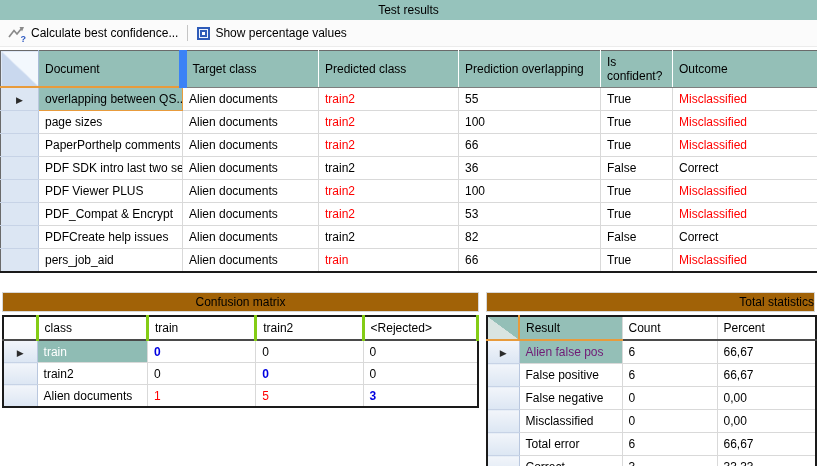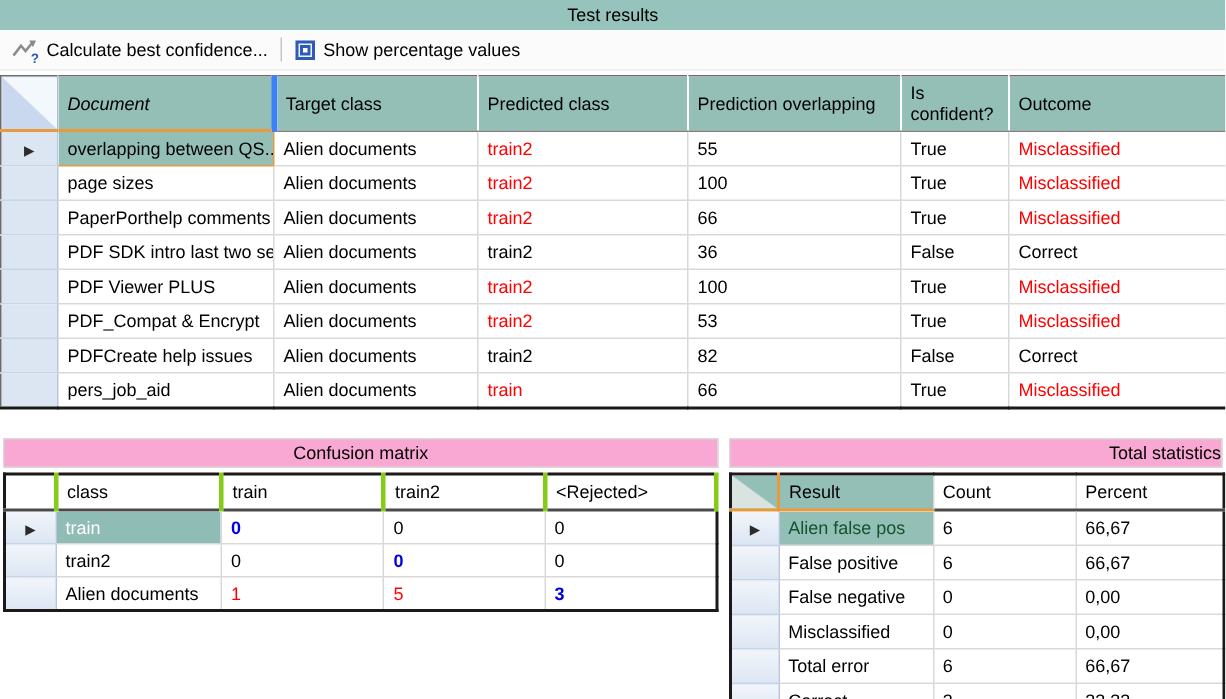--- a/index.html
+++ b/index.html
@@ -29,41 +29,41 @@
   table.grid td{padding:0 2px 0 6px;overflow:hidden;white-space:nowrap;}
   .arrow{font-size:9px;color:#2b2b2b;}
 
   
   .main-grid{position:absolute;left:0;top:50px;width:817px;
              border:1px solid #6a6a6a;border-bottom:2px solid #1a1a1a;}
   .main-grid th{background:#94bfb7;height:35px;vertical-align:middle;
                 border-right:1px solid #fff;border-bottom:1px solid #7e7e7e;}
   .main-grid th.corner{background:linear-gradient(to top right,#c9d8ee 49.5%,#f3f8fd 50.5%);
                 border-right:1px solid #a8bcd9;border-bottom:2px solid #e89b3c;padding:0;}
-  .main-grid th.doc-h{border-right:4px solid #3b82f6;border-bottom:2px solid #e89b3c;font-style:italic;}
+  .main-grid th.doc-h{border-right:8px solid #3b82f6;border-bottom:2px solid #e89b3c;}
   .main-grid td{height:22px;border-right:1px solid #d9d9d9;border-bottom:1px solid #d9d9d9;}
   .main-grid td.sel{background:#dce6f3;border-right:1px solid #b9c7de;border-bottom:1px solid #c7d3e6;
                 padding:0;text-align:center;}
   .main-grid td.current-cell{background:#94bfb7;border:1px solid #e89b3c;}
 
   
-  .panel-title{position:absolute;height:20px;line-height:19px;text-align:center;background:#f9a8d4;
+  .panel-title{position:absolute;height:20px;line-height:19px;text-align:center;background:#a16207;
                border:1px solid #d8d8d8;box-sizing:border-box;}
   .cm-title{left:2px;top:292px;width:477px;}
   .ts-title{left:486px;top:292px;width:329px;text-align:right;}
 
   
   .cm-grid{position:absolute;left:2px;top:315px;width:477px;border:2px solid #1a1a1a;}
   .cm-grid th{background:#fff;height:22px;border-right:3px solid #84cc16;border-bottom:2px solid #4a4a4a;}
   .cm-grid th.corner{padding:0;}
   .cm-grid td{height:21px;border-right:1px solid #d9d9d9;border-bottom:1px solid #d9d9d9;}
   .cm-grid td.sel,.ts-grid td.sel{background:linear-gradient(to bottom,#f2f5fa,#dce6f3);
        border-right:1px solid #b9c7de;border-bottom:1px solid #c7d3e6;padding:0;text-align:center;}
   .cell-teal-white{background:#8fbcb4;color:#fff;}
-  .cell-teal{background:#94bfb7;color:#14532d;}
+  .cell-teal{background:#94bfb7;color:#701a75;}
   .num-diag{color:#0000e0;font-weight:bold;}
   .red{color:#ff0000;}
 
   
   .ts-grid{position:absolute;left:486px;top:315px;width:329px;border:2px solid #1a1a1a;}
   .ts-grid th{height:22px;border-right:1px solid #d9d9d9;border-bottom:2px solid #4a4a4a;background:#fff;}
   .ts-grid th.corner{background:linear-gradient(to top right,#d9e4e1 49.5%,#94bfb7 50.5%);
        border-right:2px solid #e89b3c;border-bottom:2px solid #e89b3c;padding:0;}
   .ts-grid th.result-h{background:#94bfb7;border-bottom:2px solid #e89b3c;}
   .ts-grid td{height:22px;border-right:1px solid #d9d9d9;border-bottom:1px solid #d9d9d9;}

